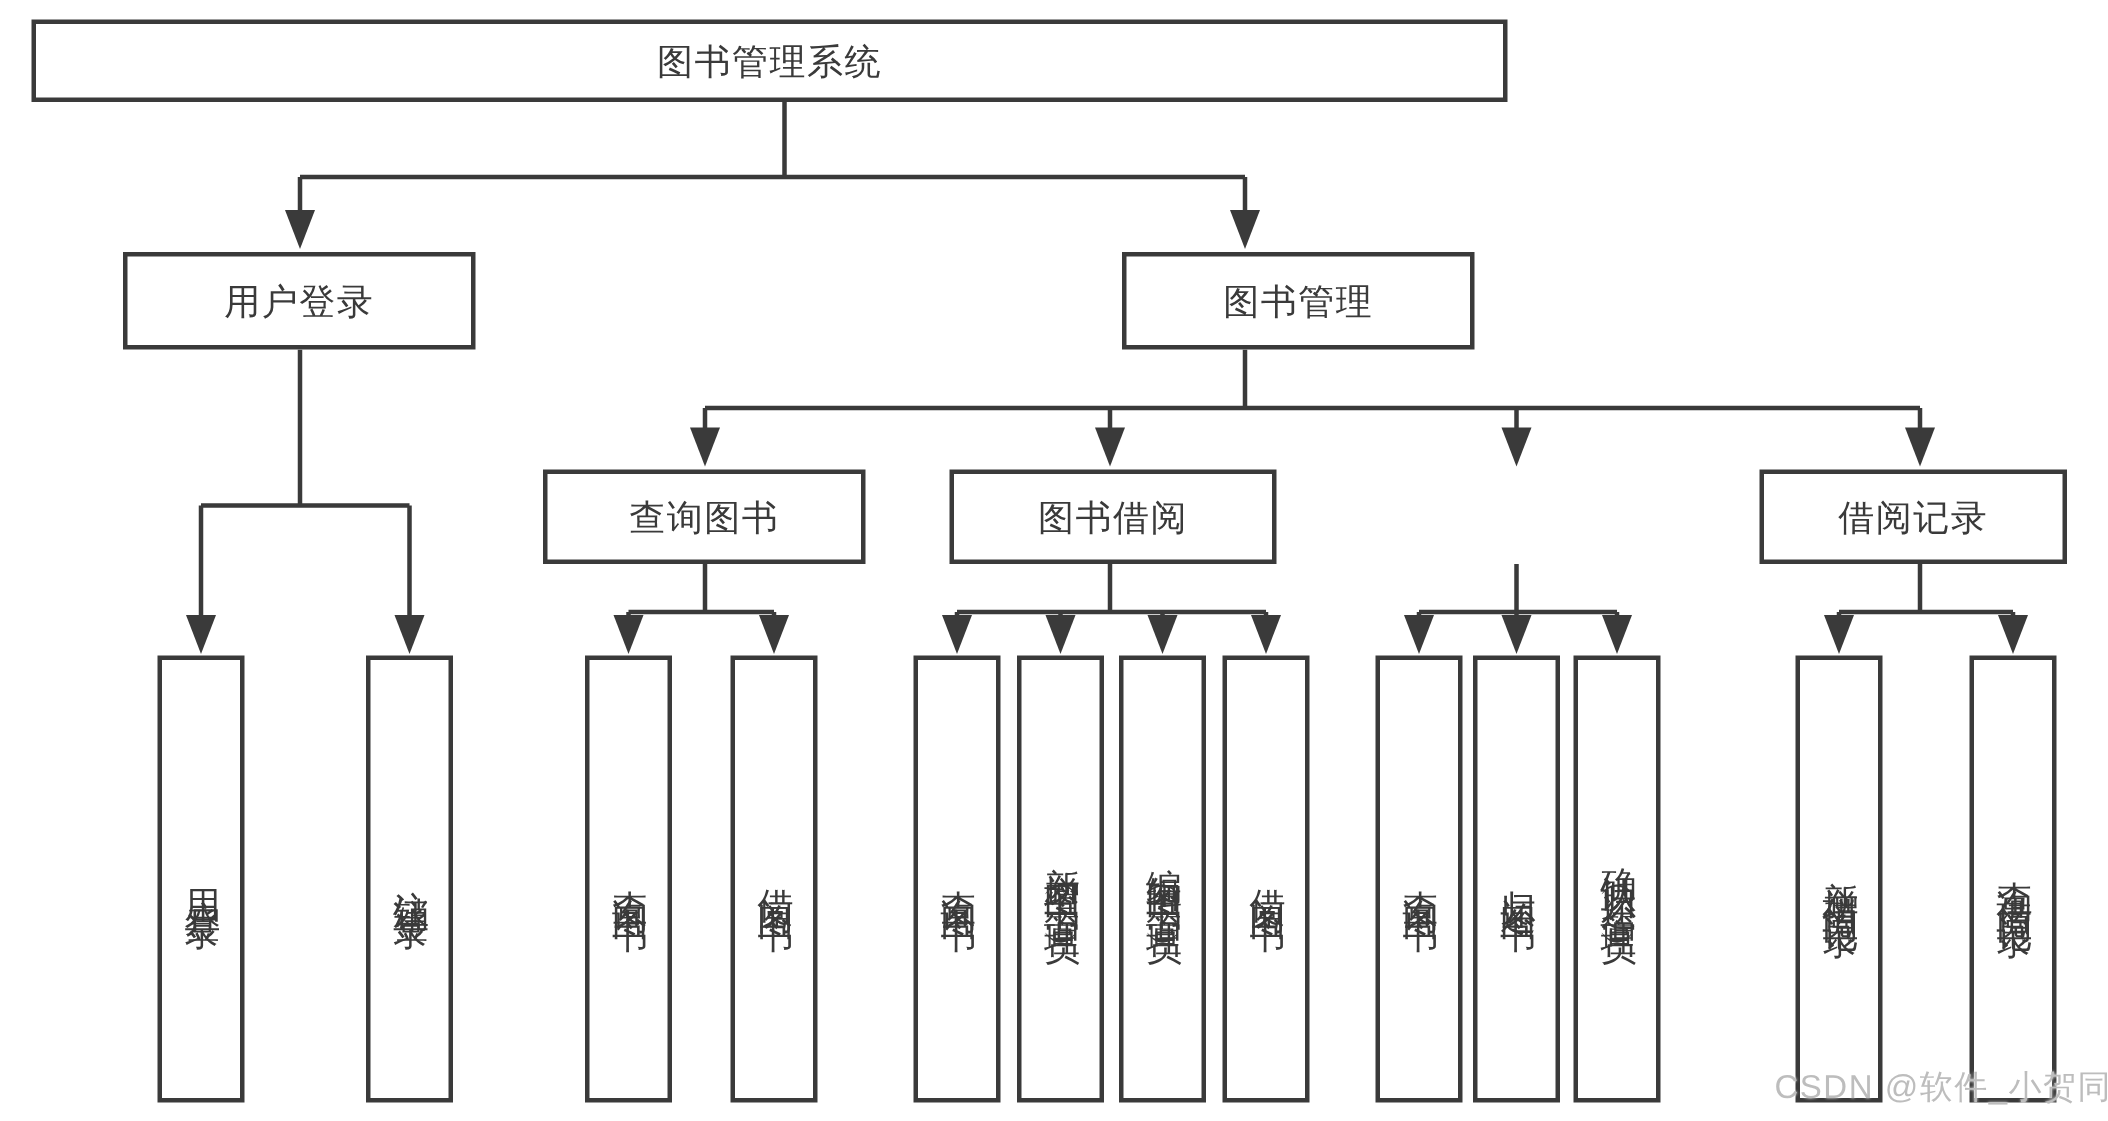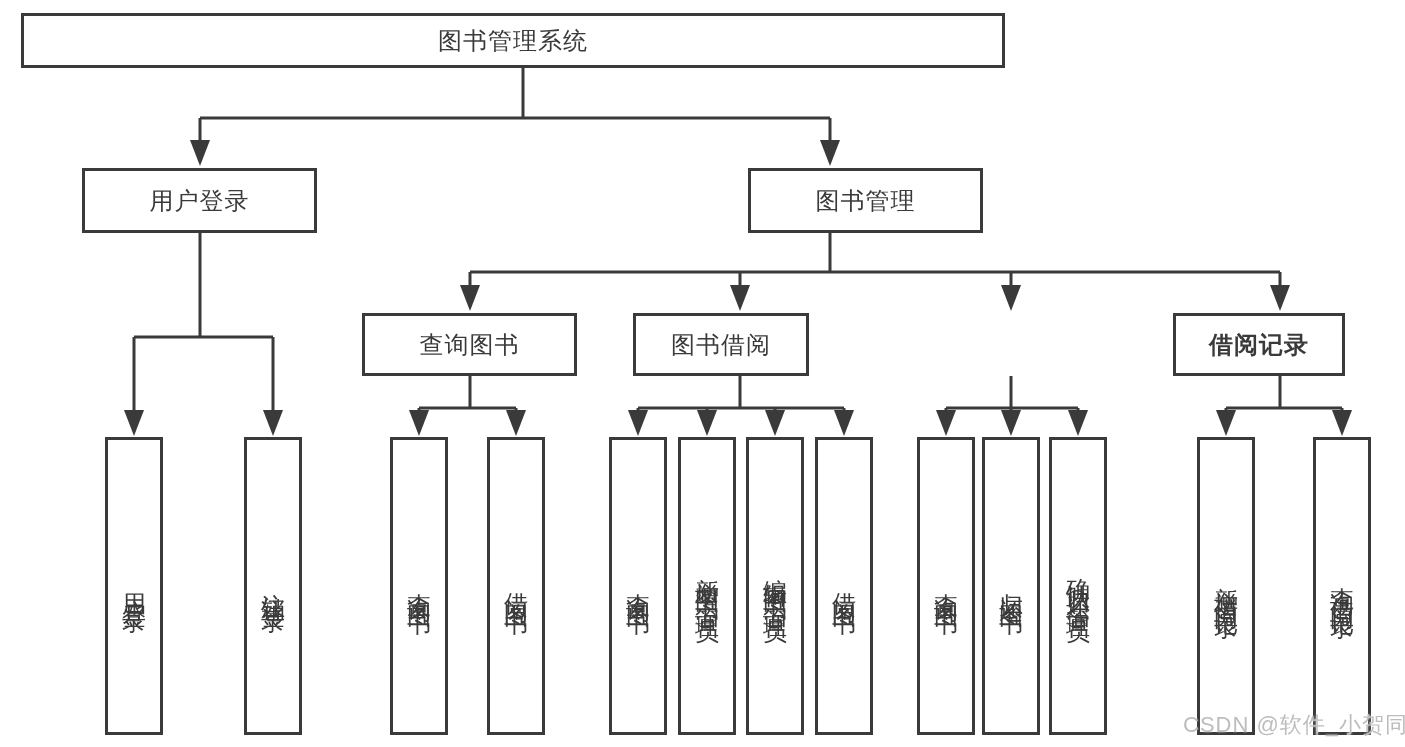--- a/index.html
+++ b/index.html
@@ -97,24 +97,24 @@
   <div class="box lvl2" style="left:82px;">
     <span class="h-label">用户登录</span>
   </div>
   <div class="box lvl2" style="left:712px;margin-left:36px;">
     <span class="h-label">图书管理</span>
   </div>
 
   <div class="box lvl3" style="left:362px;width:215px;">
     <span class="h-label">查询图书</span>
   </div>
-  <div class="box lvl3" style="left:633px;width:176px;">
+  <div class="box lvl3" style="left:633px;width:218px;">
     <span class="h-label">图书借阅</span>
   </div>
-  <div class="box lvl3" style="left:1173px;width:172px;font-weight:bold;">
+  <div class="box lvl3" style="left:1173px;width:205px;">
     <span class="h-label">借阅记录</span>
   </div>
 
   <div class="box leaf" style="left:105px;">
     <span class="vtext">用户登录</span>
   </div>
   <div class="box leaf" style="left:244px;">
     <span class="vtext">注销登录</span>
   </div>
 

